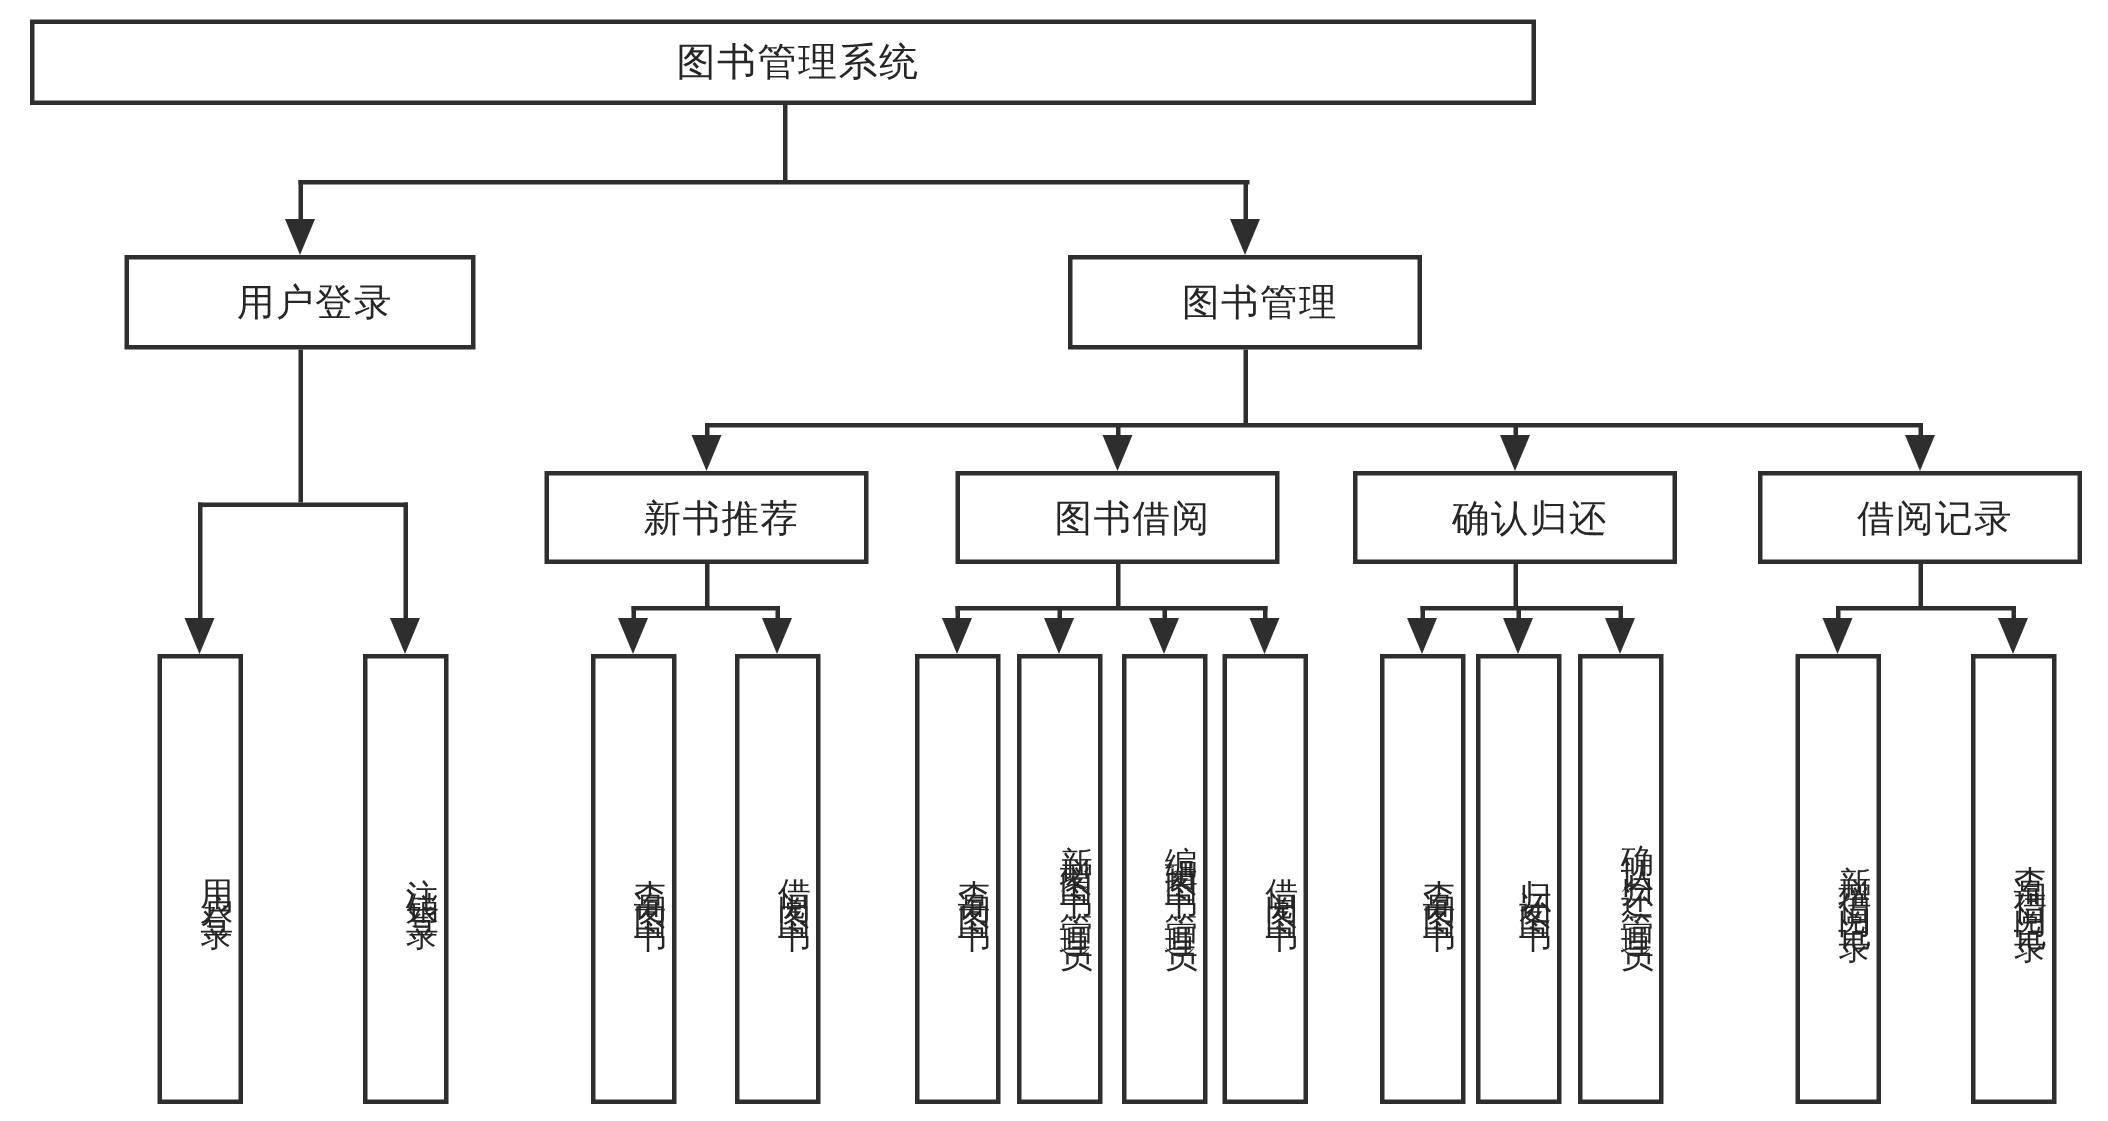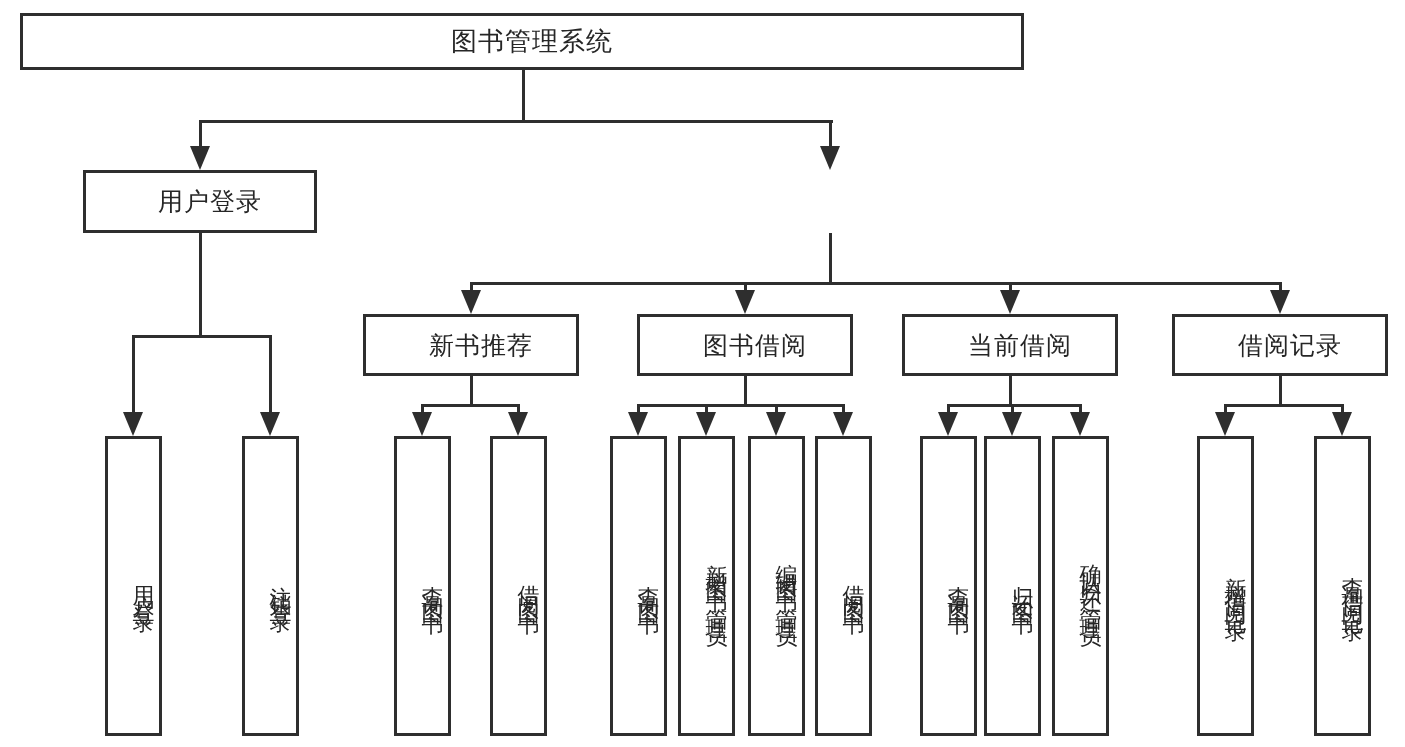--- a/index.html
+++ b/index.html
@@ -36,20 +36,23 @@
   <div class="line" style="left:522px;top:70px;width:3px;height:50px"></div>
   <div class="line" style="left:199px;top:120px;width:634px;height:3px"></div>
   <div class="line" style="left:199px;top:120px;width:3px;height:28px"></div>
   <div class="arrow" style="left:190px;top:146px"></div>
   <div class="line" style="left:829px;top:120px;width:3px;height:28px"></div>
   <div class="arrow" style="left:820px;top:146px"></div>
 
   <div class="box" style="left:83px;top:170px;width:234px;height:63px">
     <span class="hlabel">用户登录</span>
   </div>
+  <div class="box" style="left:712px;top:170px;width:236px;height:63px">
+    <span class="hlabel">图书管理</span>
+  </div>
 
   <div class="line" style="left:199px;top:233px;width:3px;height:102px"></div>
   <div class="line" style="left:132px;top:335px;width:140px;height:3px"></div>
   <div class="line" style="left:132px;top:335px;width:3px;height:80px"></div>
   <div class="arrow" style="left:123px;top:412px"></div>
   <div class="line" style="left:269px;top:335px;width:3px;height:80px"></div>
   <div class="arrow" style="left:260px;top:412px"></div>
 
   <div class="line" style="left:829px;top:233px;width:3px;height:49px"></div>
   <div class="line" style="left:470px;top:282px;width:812px;height:3px"></div>
@@ -62,21 +65,21 @@
   <div class="line" style="left:1279px;top:282px;width:3px;height:12px"></div>
   <div class="arrow" style="left:1270px;top:290px"></div>
 
   <div class="box" style="left:363px;top:314px;width:216px;height:62px">
     <span class="hlabel">新书推荐</span>
   </div>
   <div class="box" style="left:637px;top:314px;width:216px;height:62px">
     <span class="hlabel">图书借阅</span>
   </div>
   <div class="box" style="left:902px;top:314px;width:216px;height:62px">
-    <span class="hlabel">当前借阅</span>
+    <span class="hlabel">确认归还</span>
   </div>
   <div class="box" style="left:1172px;top:314px;width:216px;height:62px">
     <span class="hlabel">借阅记录</span>
   </div>
 
   <div class="line" style="left:470px;top:376px;width:3px;height:30px"></div>
   <div class="line" style="left:421px;top:404px;width:98px;height:3px"></div>
   <div class="line" style="left:421px;top:404px;width:3px;height:12px"></div>
   <div class="arrow" style="left:412px;top:412px"></div>
   <div class="line" style="left:517px;top:404px;width:3px;height:12px"></div>

